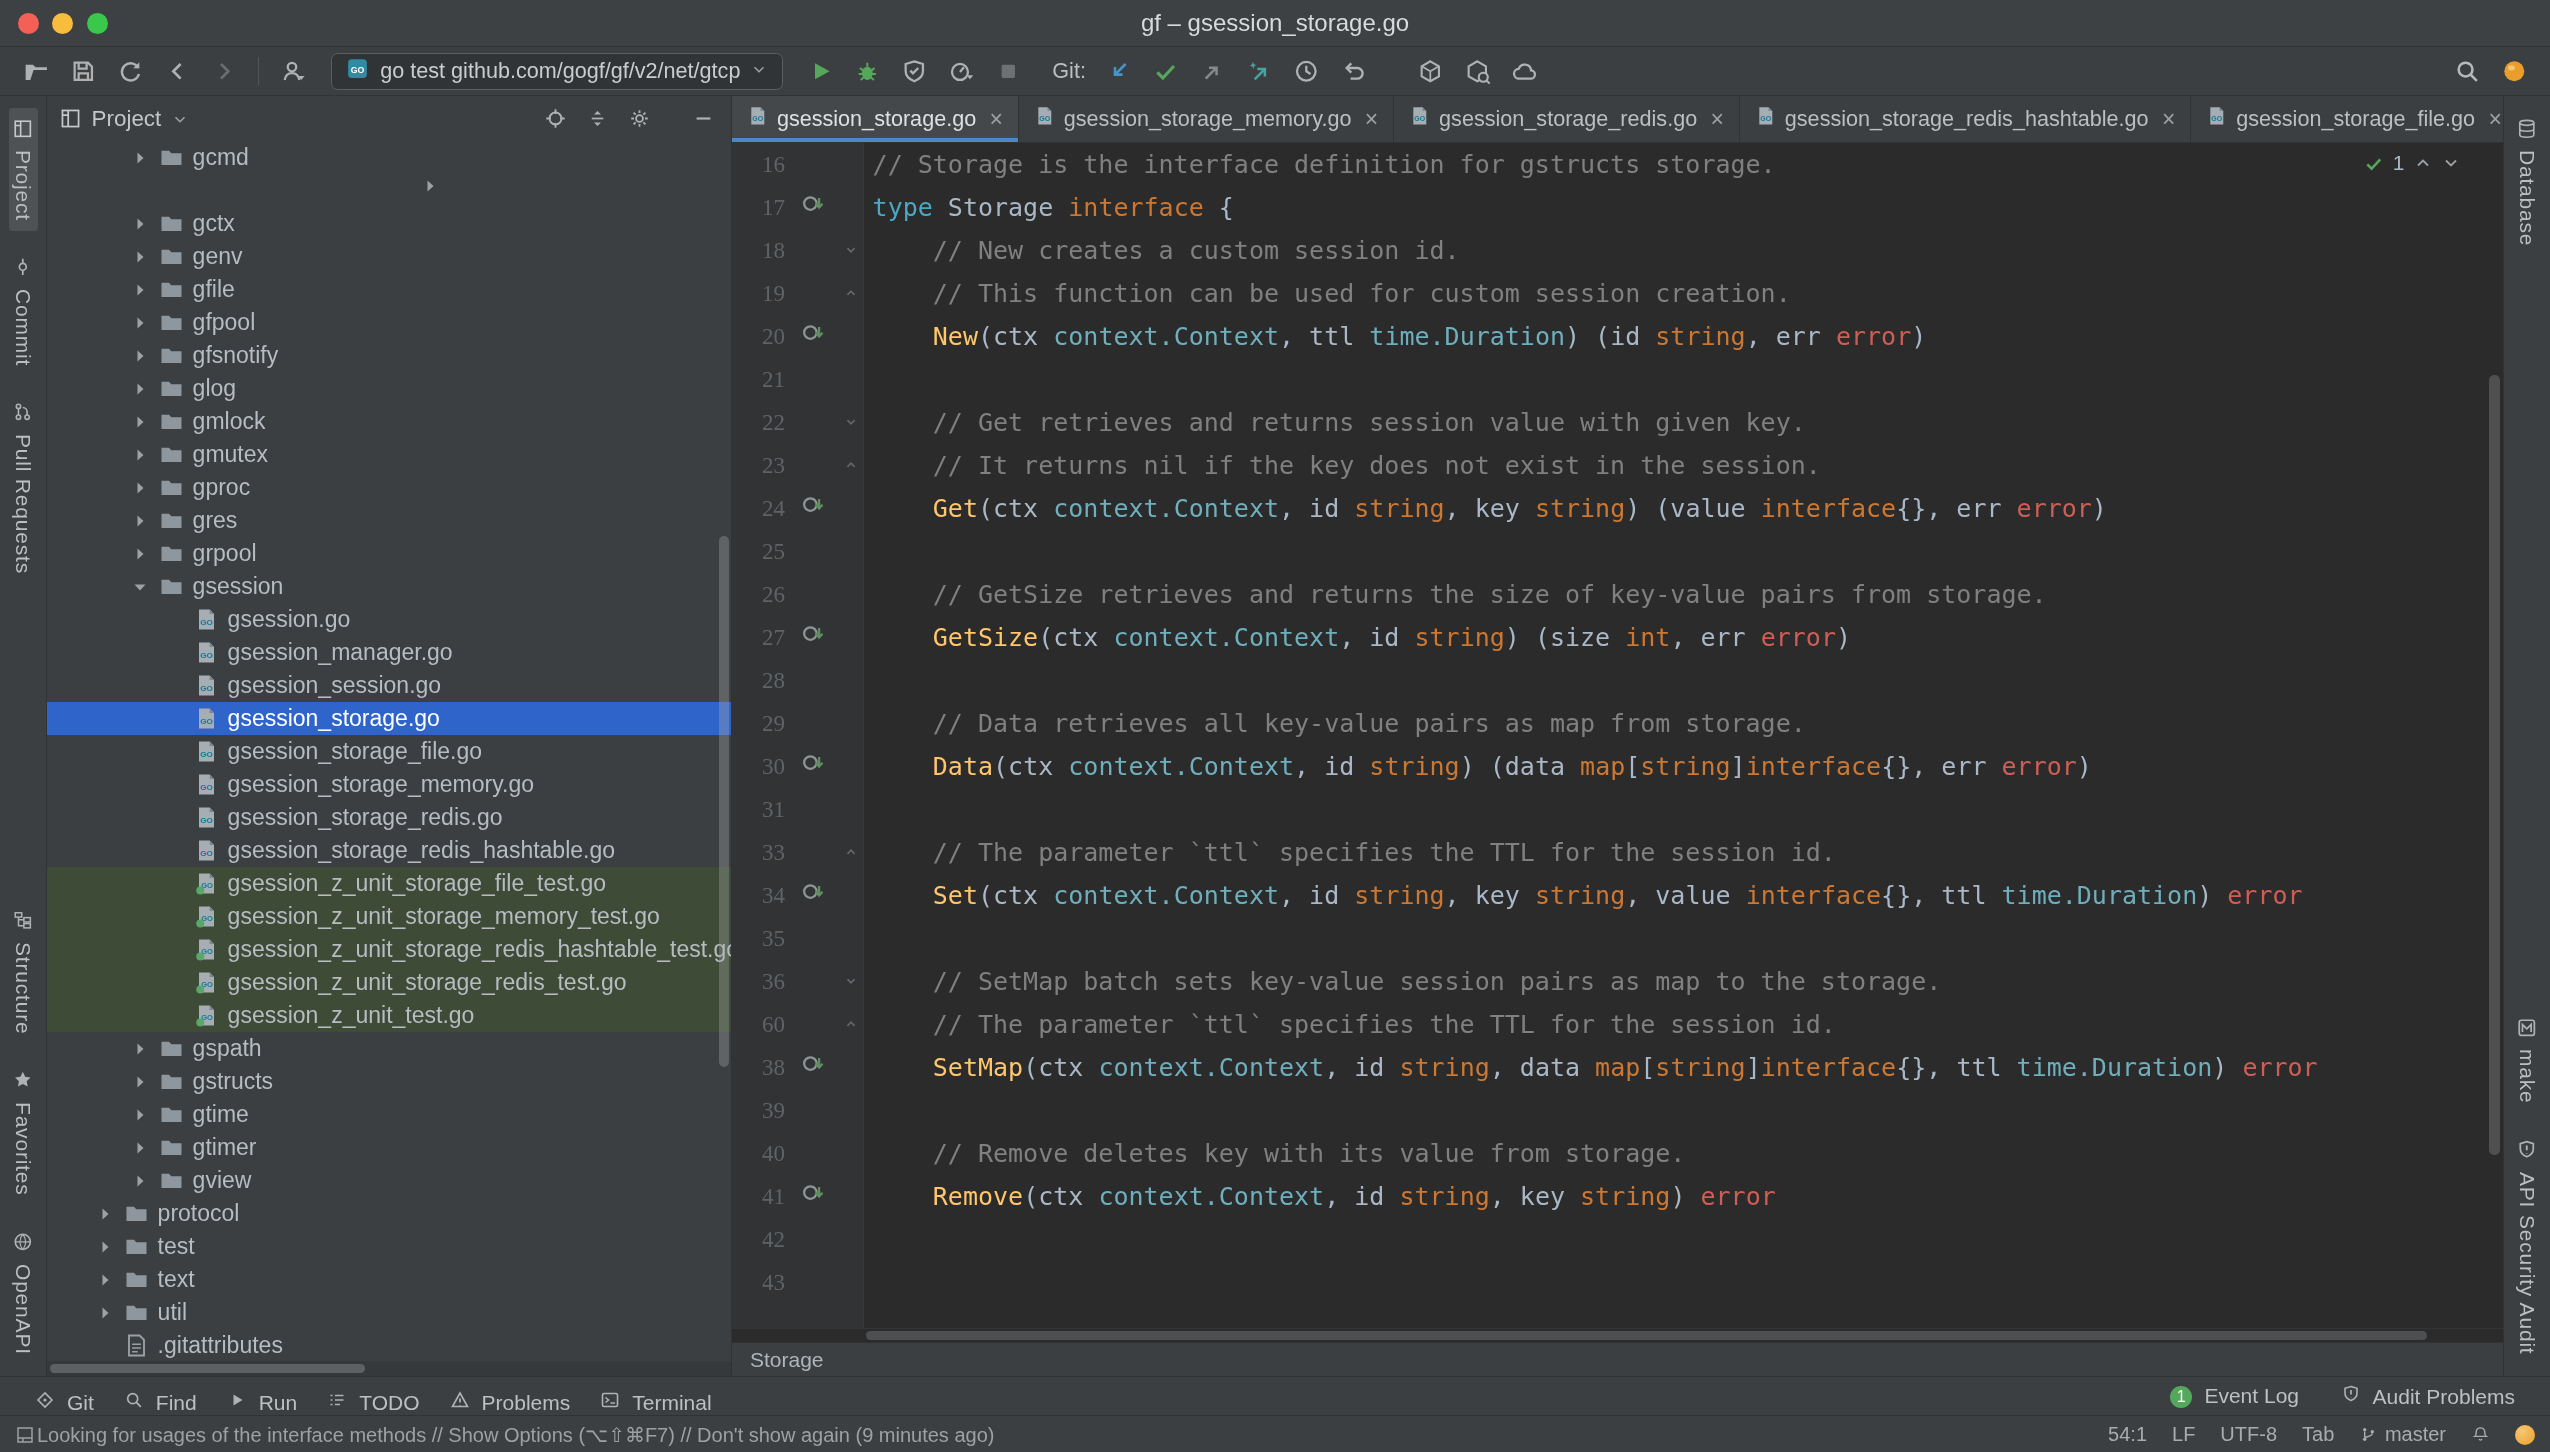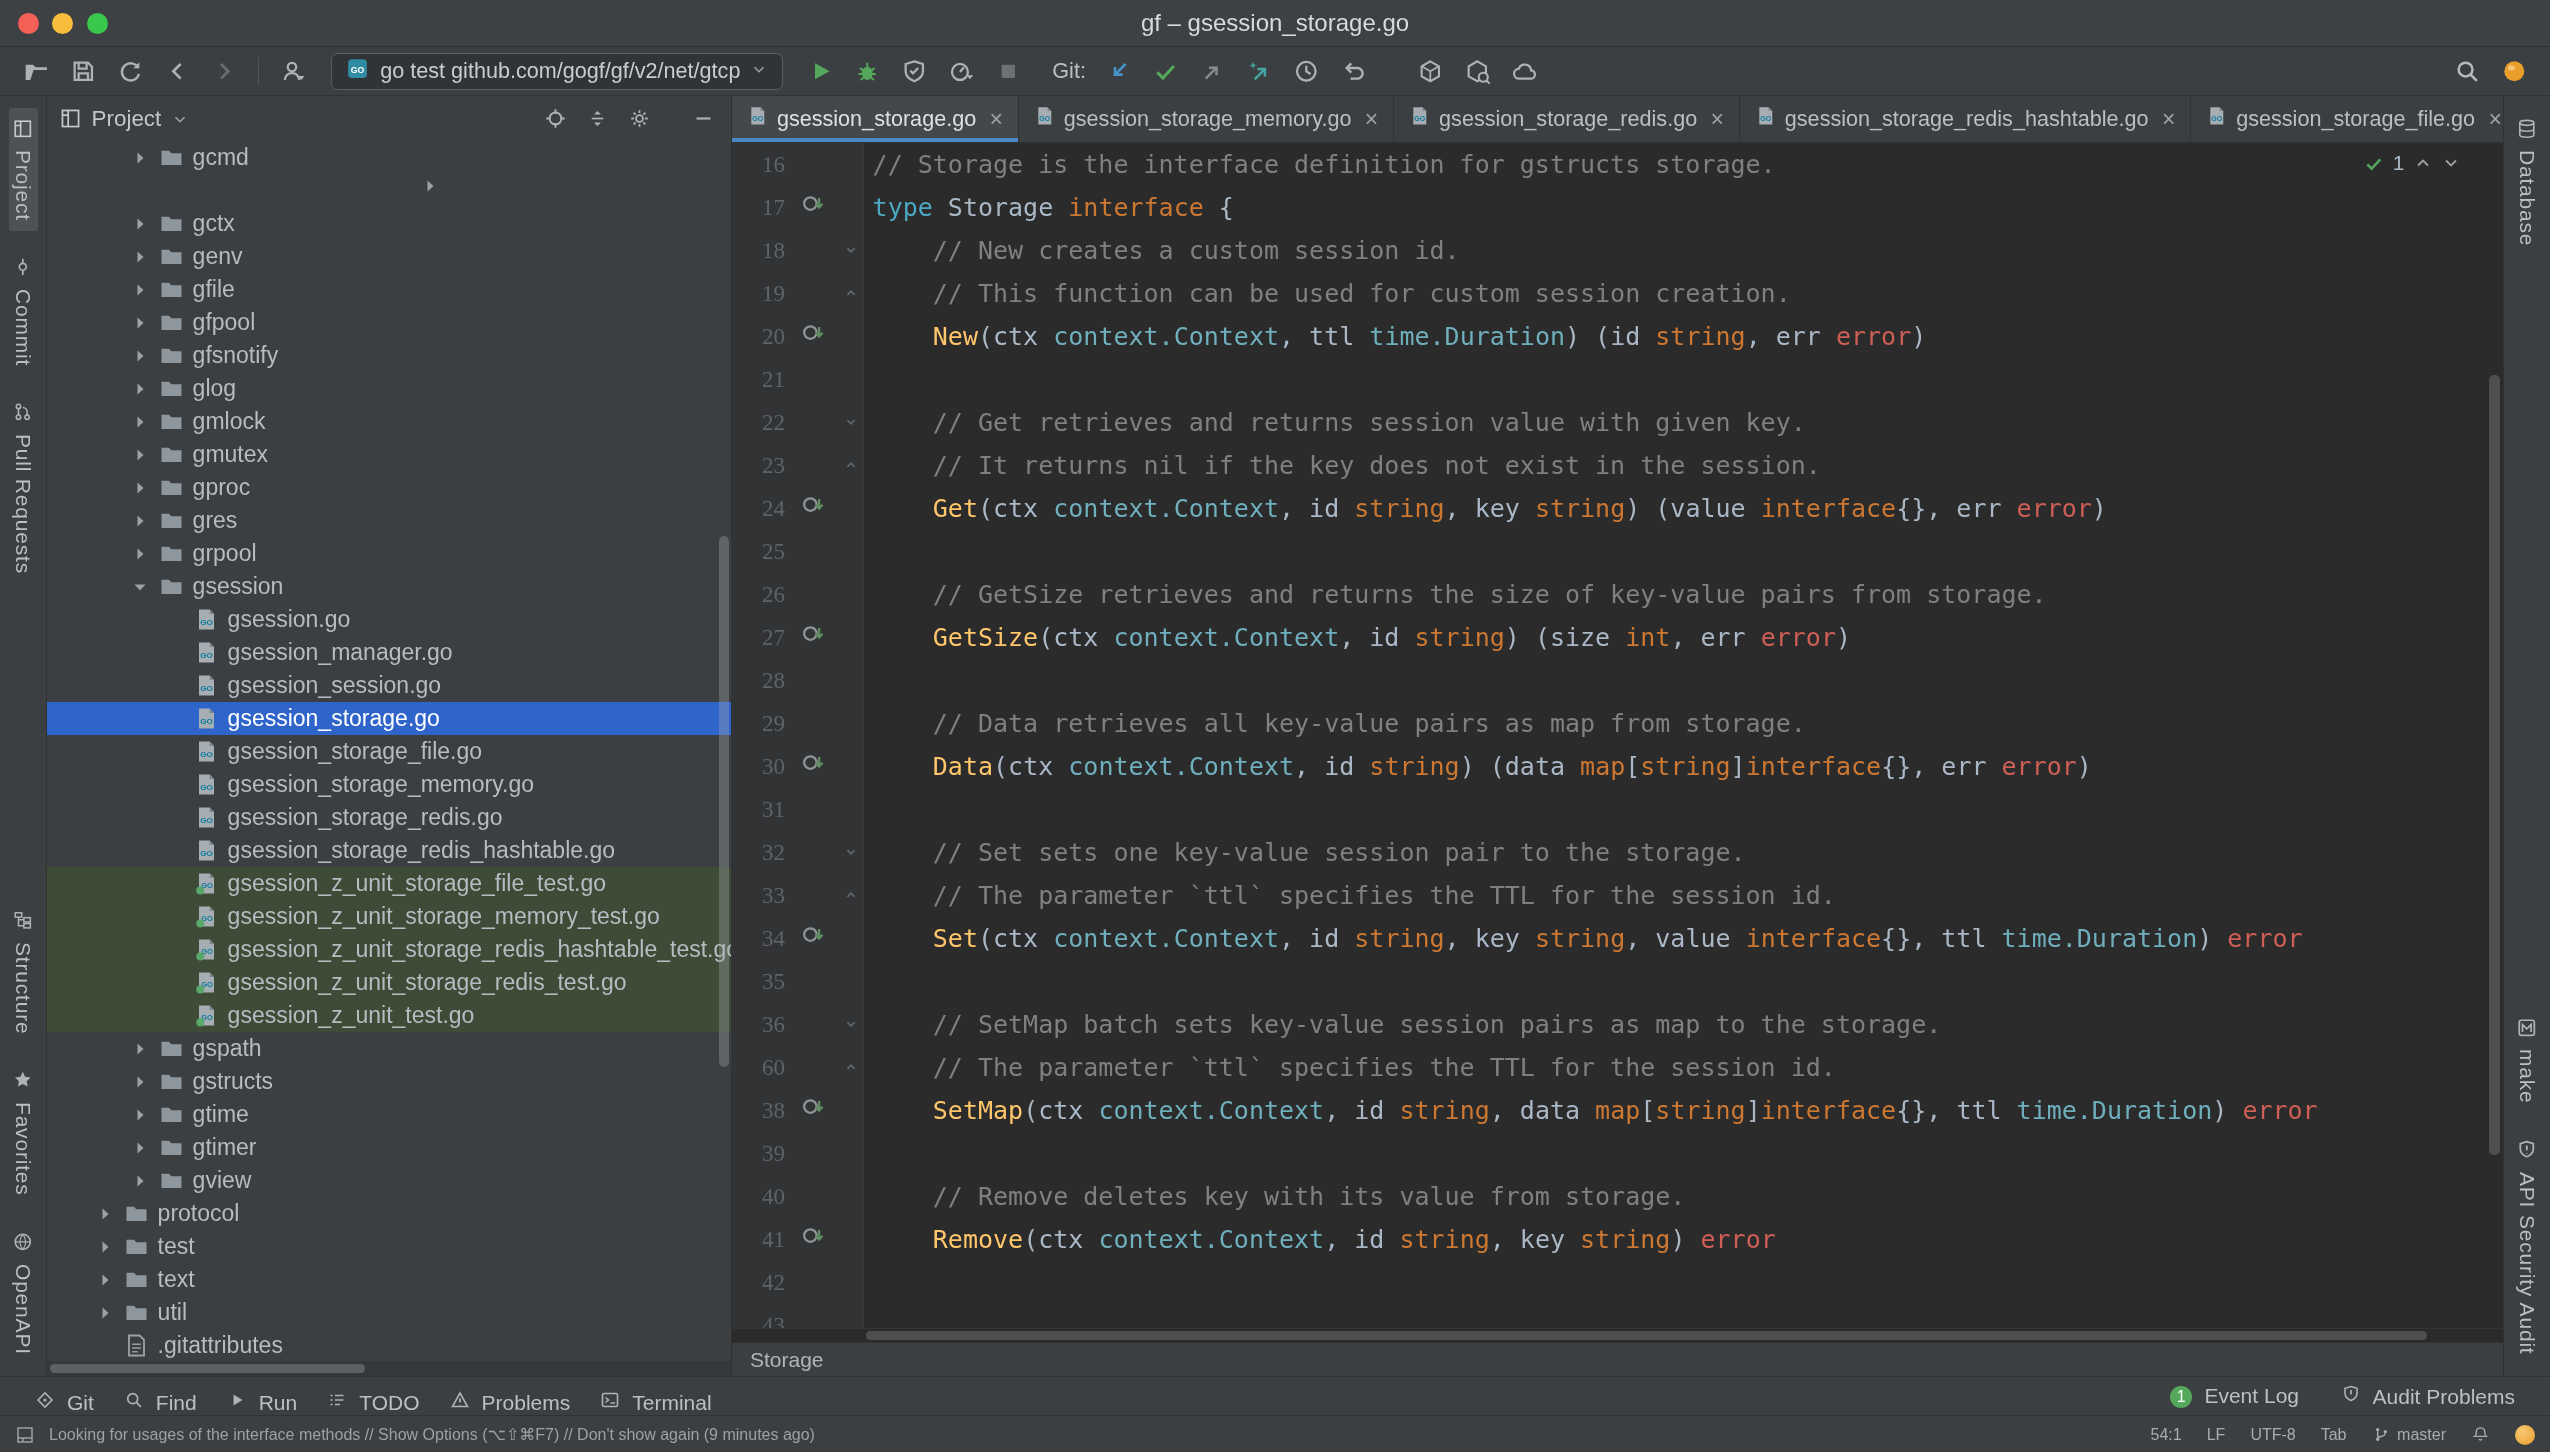--- a/index.html
+++ b/index.html
@@ -92,21 +92,21 @@
 
   
   .bottombar{height:38px;background:var(--panel-bg,#3c3f41);border-top:0.8px solid var(--border,#323232);
     display:flex;align-items:center;padding:0 20px;font-size:21px;color:#bdc0c2;flex:none;}
   .bb-item{display:flex;align-items:flex-end;gap:12px;padding:0 15px;height:100%;}
   .bb-right{margin-left:auto;display:flex;align-items:center;gap:11.6px;}
   .badge{width:22.4px;height:22.4px;border-radius:50%;background:var(--run-green,#55a85b);color:#fff;
     font-size:16px;display:flex;align-items:center;justify-content:center;flex:none;}
 
   .statusbar{height:37px;background:var(--panel-bg,#3c3f41);border-top:0.8px solid var(--border,#323232);
-    display:flex;align-items:center;gap:14px;padding:0 15px;font-size:16px;color:#9da1a4;flex:none;}
+    display:flex;align-items:center;gap:2px;padding:0 15px;font-size:20px;color:#9da1a4;flex:none;}
   .sb-right{margin-left:auto;display:flex;align-items:center;gap:25px;color:#a8acaf;}
   .sb-branch{display:flex;align-items:center;gap:6.6px;}
   .odot{width:20px;height:20px;border-radius:50%;flex:none;
     background:radial-gradient(circle at 35% 32%,#f7c773,var(--warning-orange,#e99e2c));}
   [data-icon]{display:inline-flex;align-items:center;justify-content:center;}
 </style>
 </head>
 <body>
 
 <div class="window">
@@ -1003,30 +1003,20 @@
     <span class="gf"></span>
     <span class="ltxt"><span class="tk-d">    </span><span class="tk-f">Data</span><span class="tk-d">(ctx </span><span class="tk-t">context.Context</span><span class="tk-d">, id </span><span class="tk-k">string</span><span class="tk-d">) (data </span><span class="tk-k">map</span><span class="tk-d">[</span><span class="tk-k">string</span><span class="tk-d">]</span><span class="tk-k">interface</span><span class="tk-d">{}, err </span><span class="tk-e">error</span><span class="tk-d">)</span></span>
             </div>
             <div class="code-line">
               <span class="ln">31</span>
     <span class="gi"></span>
     <span class="gf"></span>
     <span class="ltxt"></span>
             </div>
             <div class="code-line">
-              <span class="ln">32</span>
-    <span class="gi"></span>
-    <span class="gf">
-                <span><svg width="18" height="18" viewBox="0 0 20 20">
-                    <path d="M6 8l4 4 4-4" fill="none" stroke="#63666a" stroke-width="2"></path>
-                  </svg></span>
-              </span>
-    <span class="ltxt"><span class="tk-c">    // Set sets one key-value session pair to the storage.</span></span>
-            </div>
-            <div class="code-line">
               <span class="ln">33</span>
     <span class="gi"></span>
     <span class="gf">
                 <span><svg width="18" height="18" viewBox="0 0 20 20">
                     <path d="M6 12l4-4 4 4" fill="none" stroke="#63666a" stroke-width="2"></path>
                   </svg></span>
               </span>
     <span class="ltxt"><span class="tk-c">    // The parameter `ttl` specifies the TTL for the session id.</span></span>
             </div>
             <div class="code-line">

